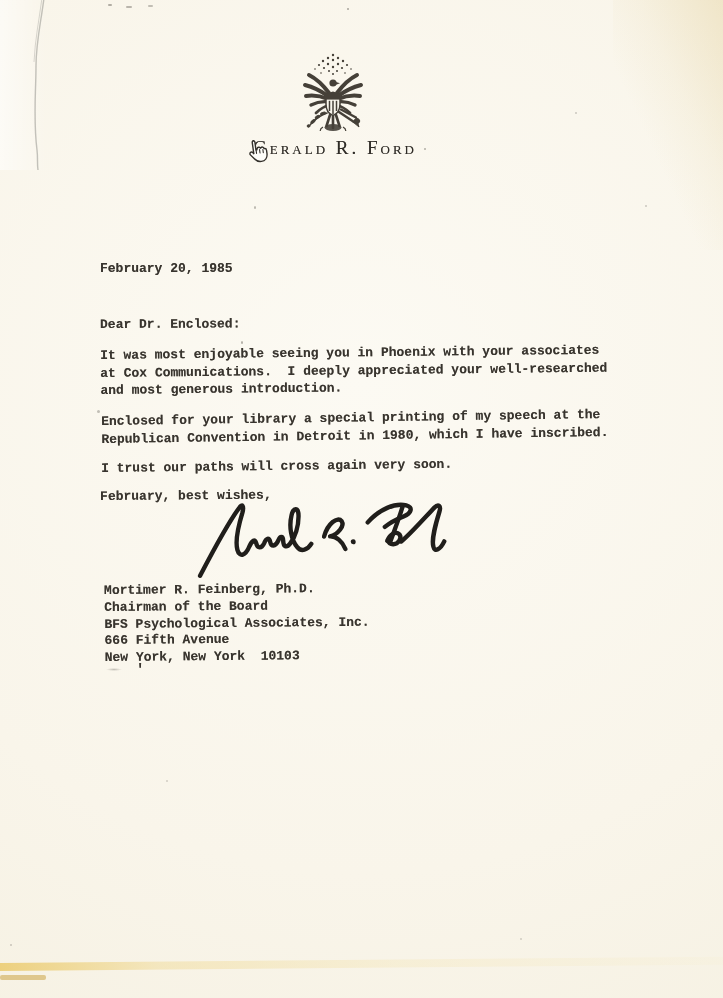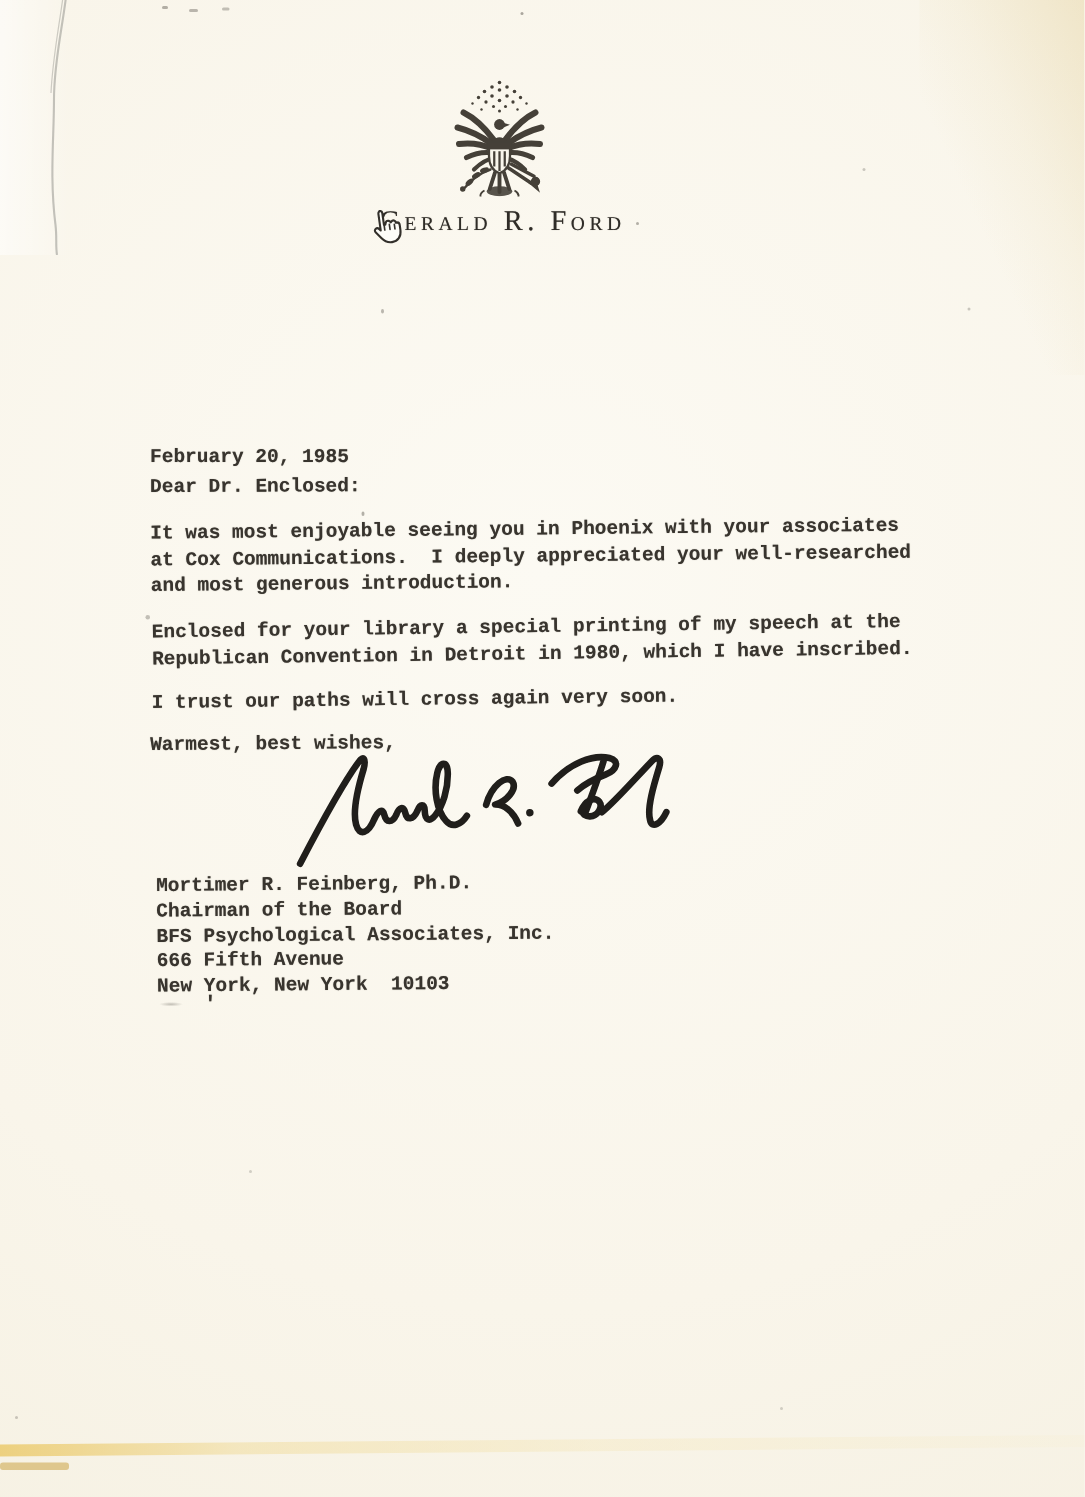--- a/index.html
+++ b/index.html
@@ -49,21 +49,21 @@
 
   
   .typed{
     position:absolute;
     font-family:"Liberation Mono","DejaVu Sans Mono",monospace;
     font-size:13px;line-height:17.6px;font-weight:bold;
     color:#38342e;white-space:pre;
     text-shadow:0 0 0.6px rgba(56,52,46,0.55);
     transform-origin:left top;
   }
-  .date{left:100px;top:260px;margin-top:36px;}
+  .date{left:100px;top:260px;}
   .salutation{left:100px;top:316px;transform:rotate(-0.2deg);}
   .p1{left:100px;top:347px;transform:rotate(-0.6deg);}
   .p2{left:101px;top:413px;transform:rotate(-0.8deg);}
   .p3{left:101px;top:460px;transform:rotate(-0.7deg);}
   .closing{left:100px;top:488px;transform:rotate(-0.45deg);}
   .recipient{left:104px;top:583px;line-height:16.8px;transform:rotate(-0.5deg);}
   .stray{left:136px;top:662px;font-size:14px;}
   .smudge{position:absolute;left:106px;top:668px;width:16px;height:3px;
     background:radial-gradient(ellipse, rgba(90,86,78,0.35), rgba(90,86,78,0) 70%);}
 
@@ -168,21 +168,21 @@
   <div class="lh-name">Gerald R. Ford</div>
 
   <div class="typed date">February 20, 1985</div>
   <div class="typed salutation">Dear Dr. Enclosed:</div>
   <div class="typed p1">It was most enjoyable seeing you in Phoenix with your associates
 at Cox Communications.  I deeply appreciated your well-researched
 and most generous introduction.</div>
   <div class="typed p2">Enclosed for your library a special printing of my speech at the
 Republican Convention in Detroit in 1980, which I have inscribed.</div>
   <div class="typed p3">I trust our paths will cross again very soon.</div>
-  <div class="typed closing">Warmest, best wishes,</div>
+  <div class="typed closing">February, best wishes,</div>
 
   <svg class="signature" role="img" width="262" height="84" viewBox="0 0 262 84" aria-label="Gerald R. Ford">
     <g fill="none" stroke="#201e1b" stroke-width="4.4" stroke-linecap="round" stroke-linejoin="round">
       <path d="M7,79 C22,52 37,26 48,12 C51,8 53,10 51,17 C46,32 43,46 45,54 C47,62 53,60 57,51 C60,45 63,43 64,48 C65,53 69,54 72,48 C74,43 77,42 78,47 C79,52 83,52 86,46 C88,41 91,41 91,46 C91,52 94,54 98,49 C103,43 107,32 107,21 C107,13 102,13 100,21 C97,32 99,46 105,53 C109,58 115,56 119,50"></path>
       <path d="M132,43 C136,30 146,23 150,28 C153,33 146,41 138,43 C144,43 150,48 153,56"></path>
       <path d="M176,30 C188,17 204,11 215,14 C222,16 220,22 212,25 C205,27.5 198,31 193,35"></path>
       <path d="M211,16 C207,28 202,40 198,50"></path>
       <path d="M195,49 C198,42 204,39 207.5,43 C210,46.5 206,52.5 201,52.5 C198,52.5 196,51 196,48.5"></path>
       <path d="M209,50 C217,44 232,28 243,17 C247,13 250,15 248,21 C244,33 239,48 241,56 C242,62 248,59 252,51"></path>
     </g>

